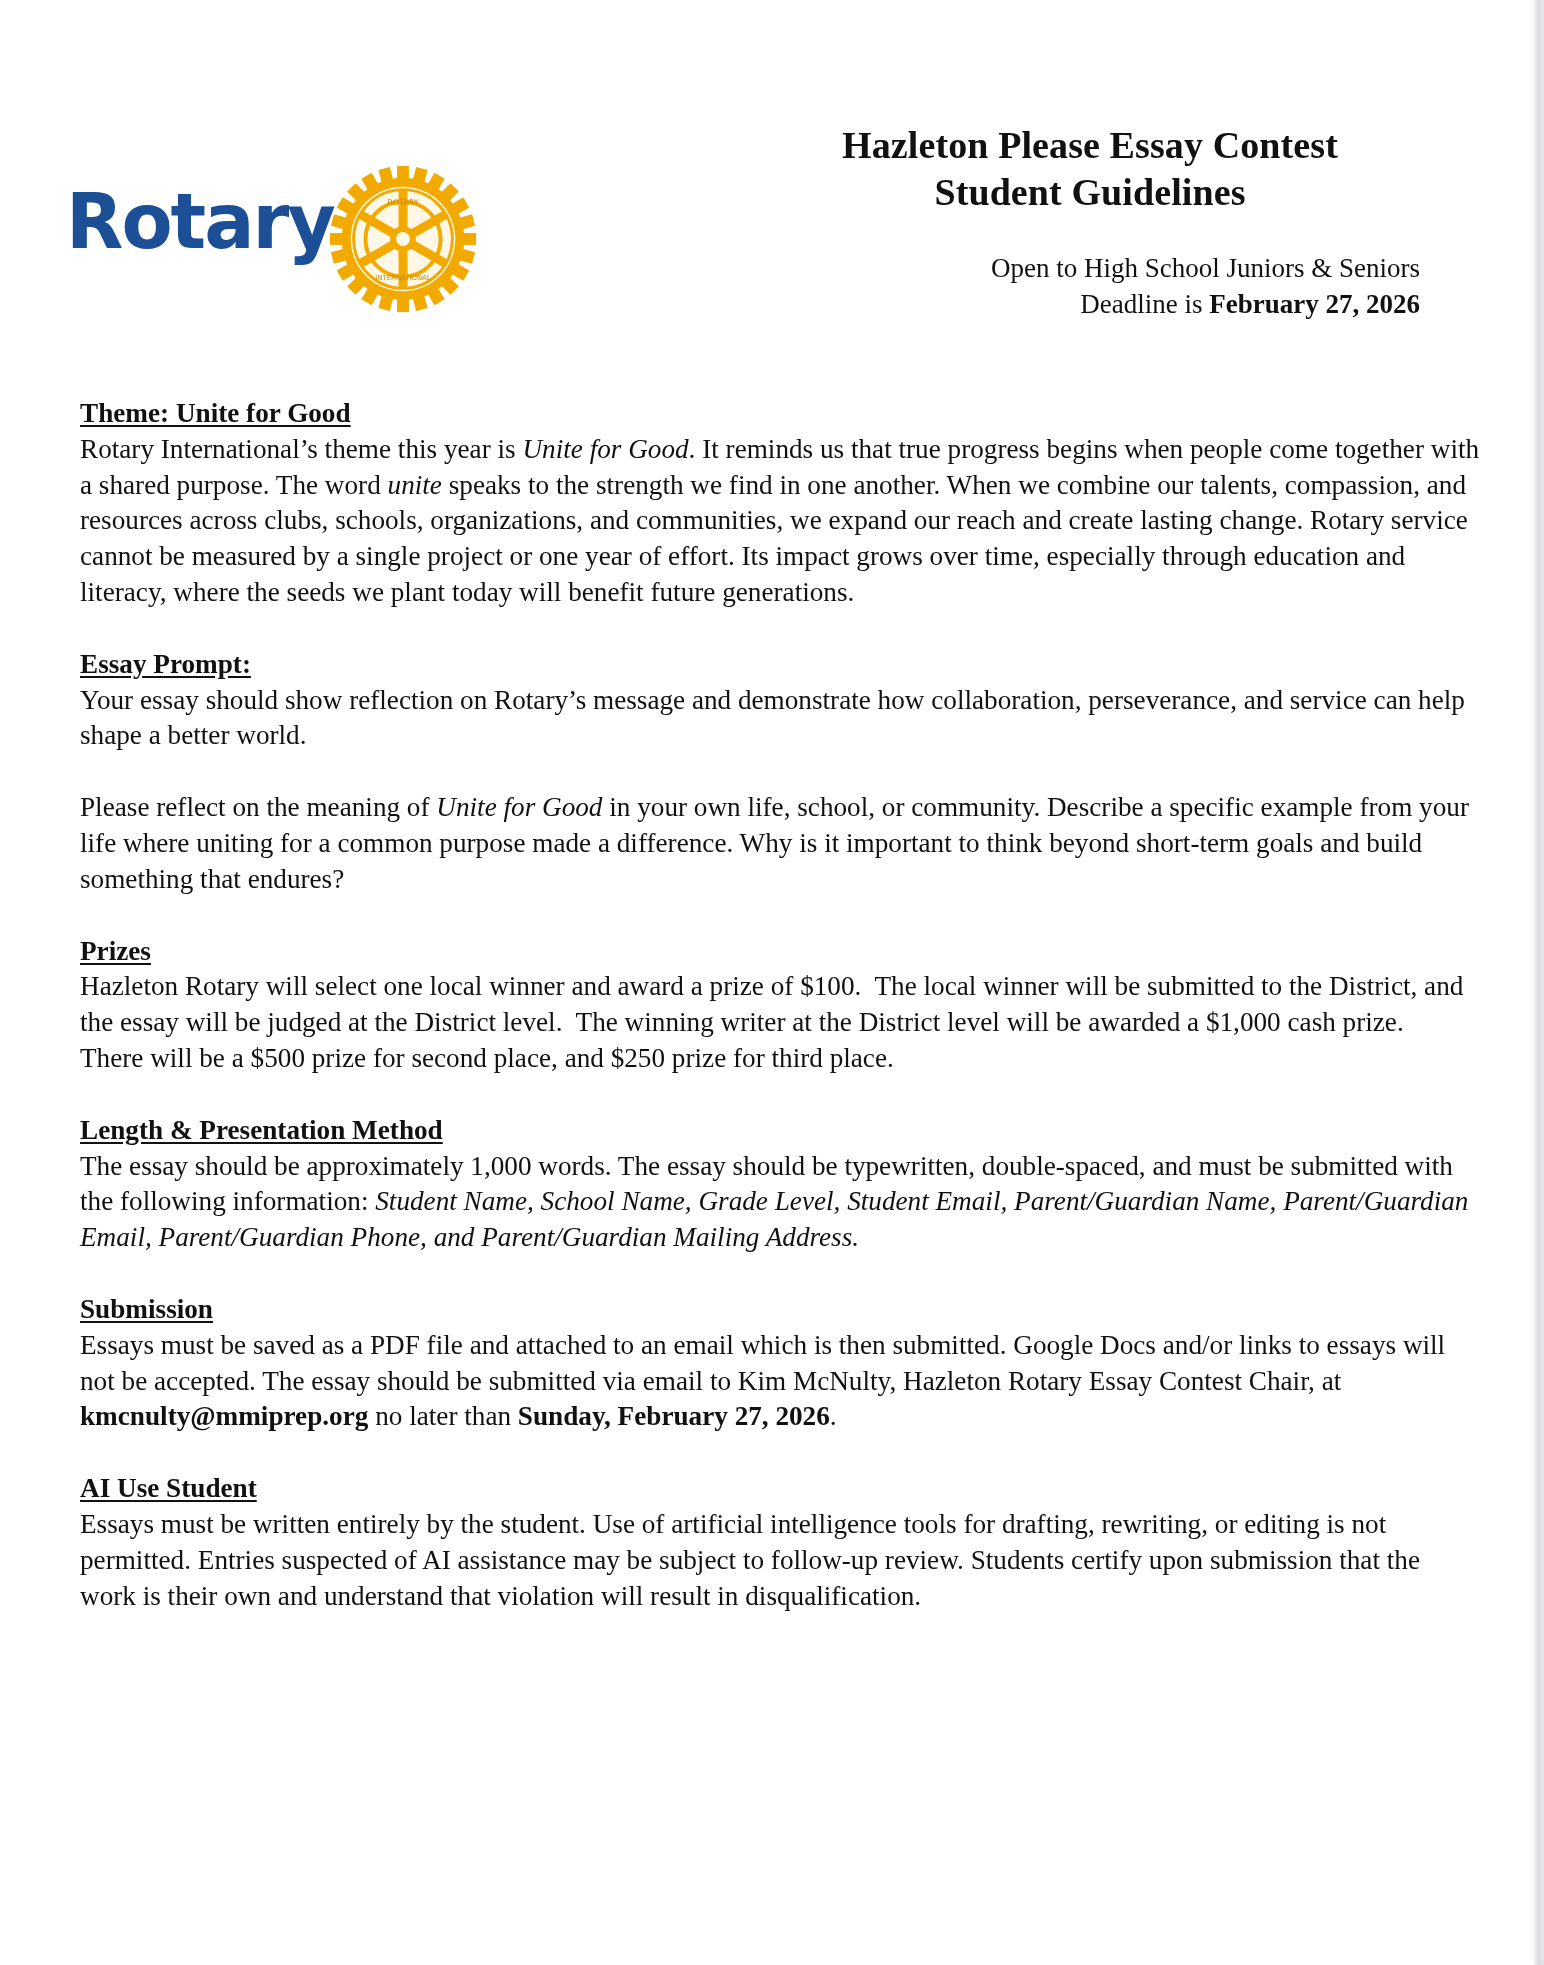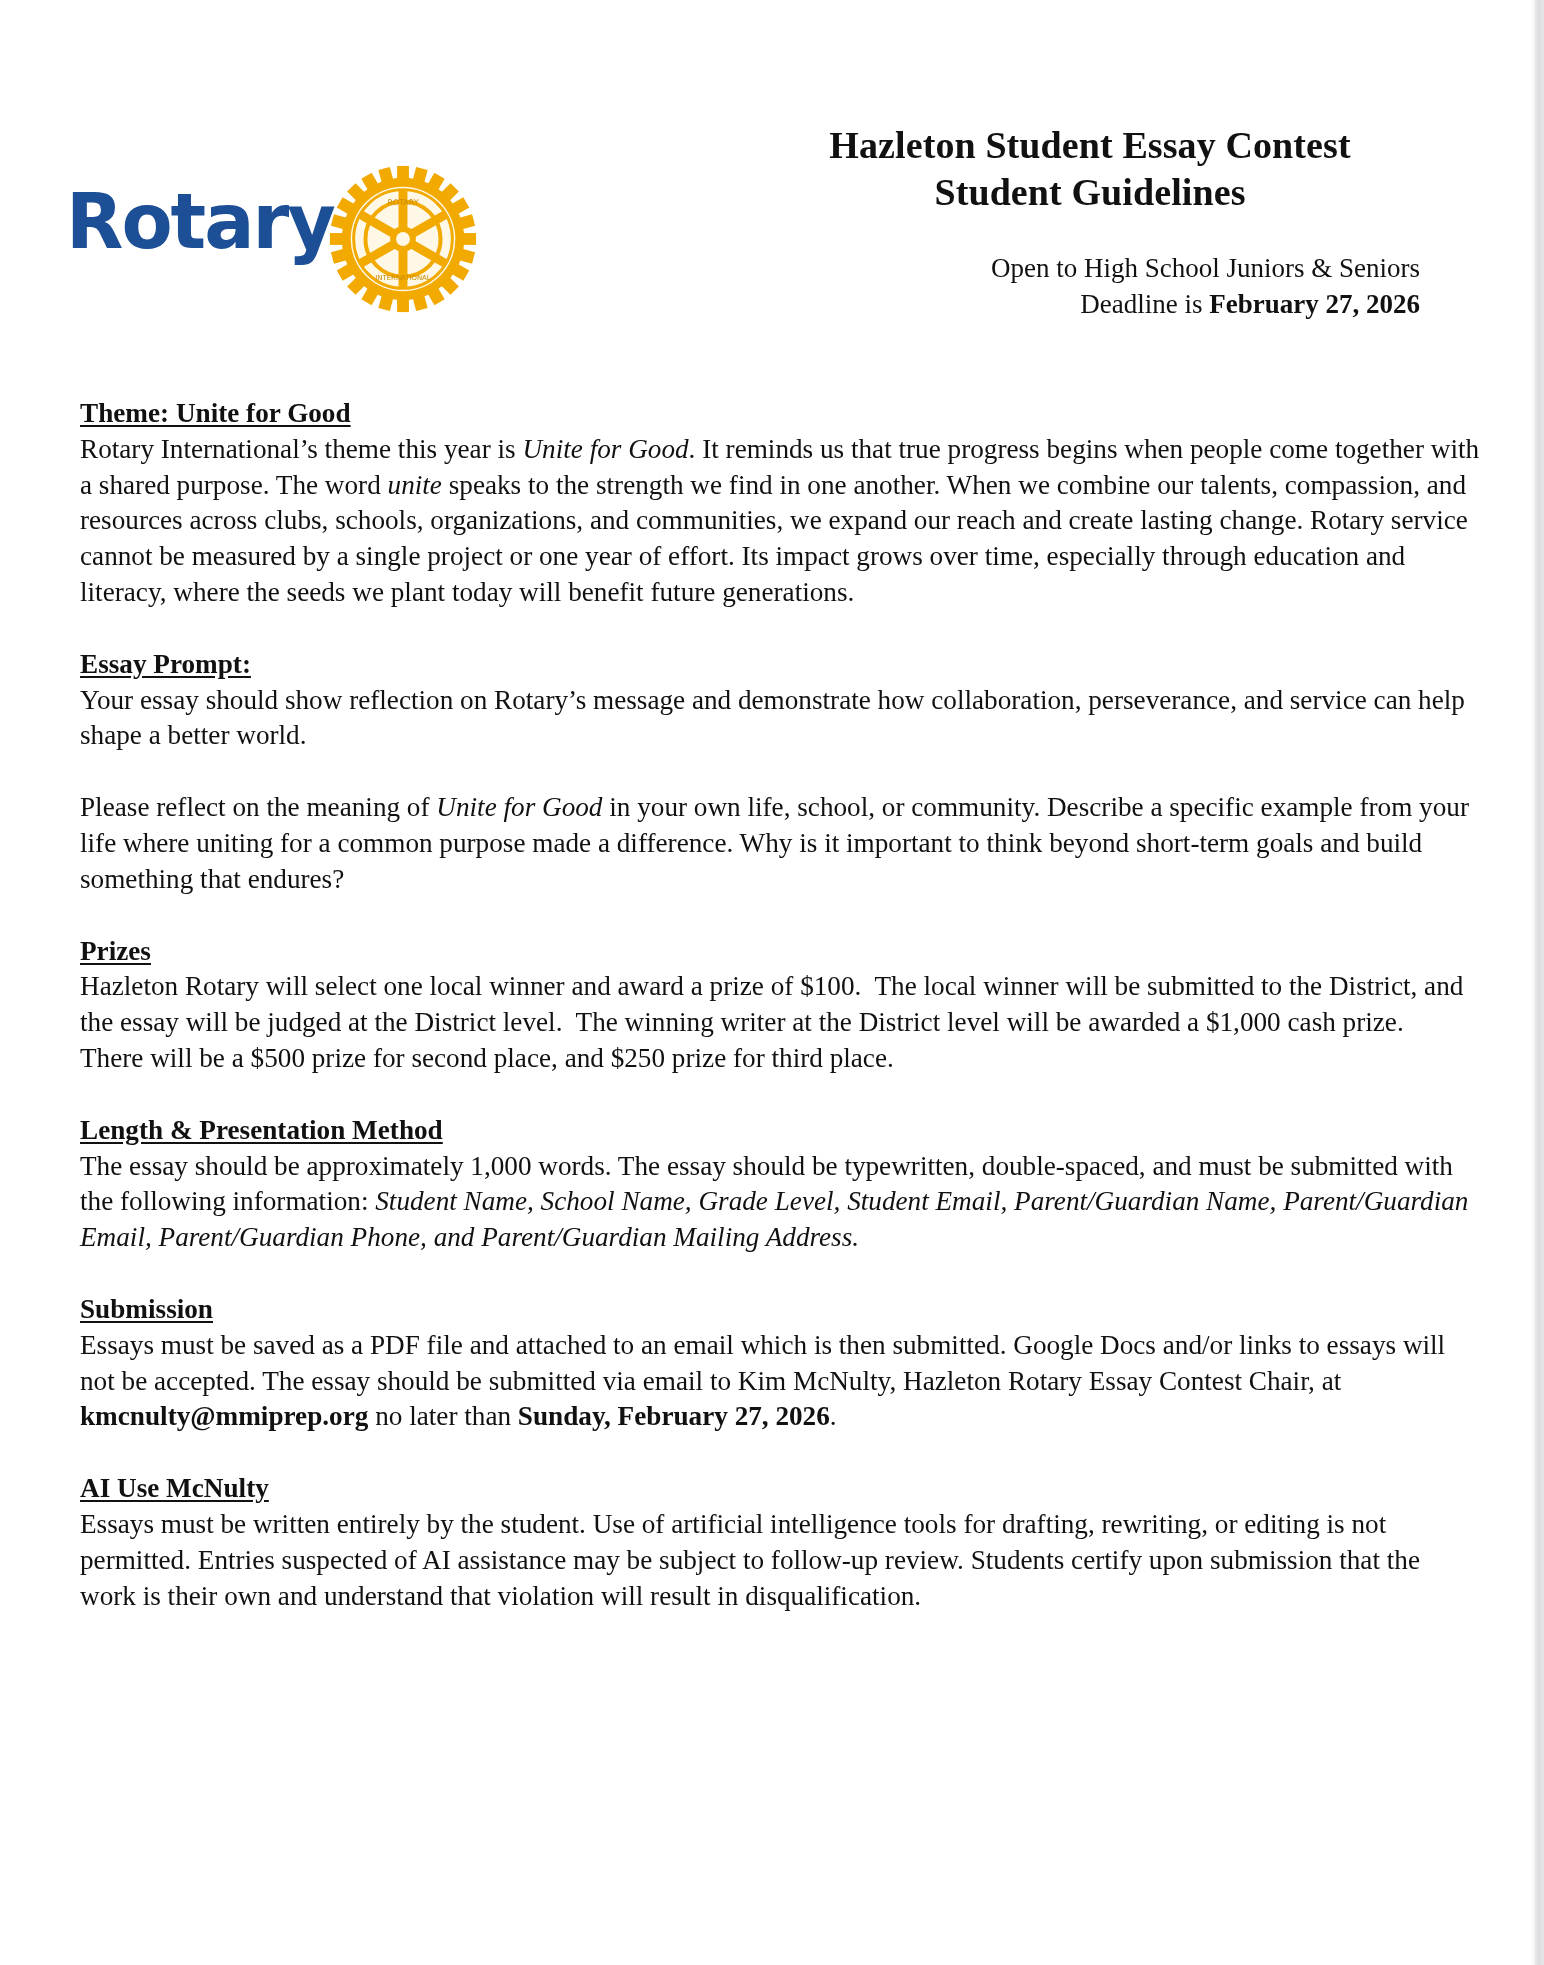--- a/index.html
+++ b/index.html
@@ -74,21 +74,21 @@
         </g>
         <circle cx="80" cy="80" r="13" fill="#f2a900"></circle>
         <circle cx="80" cy="80" r="7" fill="#fff8e6"></circle>
       </g>
       <text x="80" y="46" font-size="8" text-anchor="middle" fill="#c98a00" font-family="DejaVu Sans, sans-serif">ROTARY</text>
       <text x="80" y="122" font-size="7" text-anchor="middle" fill="#c98a00" font-family="DejaVu Sans, sans-serif">INTERNATIONAL</text>
     </svg>
   </div>
 
   <div class="header">
-    <div class="title">Hazleton Student Essay Contest</div>
+    <div class="title">Hazleton Please Essay Contest</div>
     <div class="title">Student Guidelines</div>
     <div class="subtitle">
       <div>Open to High School Juniors &amp; Seniors</div>
       <div><span>Deadline is </span><span class="deadline-date">February 27, 2026</span></div>
     </div>
   </div>
 
   <div class="content">
     <div class="section">
       <span class="heading">Theme: Unite for Good</span>
@@ -110,19 +110,19 @@
       <span class="heading">Length &amp; Presentation Method</span>
       <p class="para"><span>The essay should be approximately 1,000 words. The essay should be typewritten, double-spaced, and must be submitted with the following information: </span><em>Student Name, School Name, Grade Level, Student Email, Parent/Guardian Name, Parent/Guardian Email, Parent/Guardian Phone, and Parent/Guardian Mailing Address.</em></p>
     </div>
 
     <div class="section">
       <span class="heading">Submission</span>
       <p class="para"><span>Essays must be saved as a PDF file and attached to an email which is then submitted. Google Docs and/or links to essays will not be accepted. The essay should be submitted via email to Kim McNulty, Hazleton Rotary Essay Contest Chair, at </span><strong>kmcnulty@mmiprep.org</strong><span> no later than </span><strong>Sunday, February 27, 2026</strong><span>.</span></p>
     </div>
 
     <div class="section">
-      <span class="heading">AI Use McNulty</span>
+      <span class="heading">AI Use Student</span>
       <p class="para">Essays must be written entirely by the student. Use of artificial intelligence tools for drafting, rewriting, or editing is not permitted. Entries suspected of AI assistance may be subject to follow-up review. Students certify upon submission that the work is their own and understand that violation will result in disqualification.</p>
     </div>
   </div>
 </div>
 <div class="edge-shadow"></div>
 <div class="edge"></div>
 
 </body></html>

